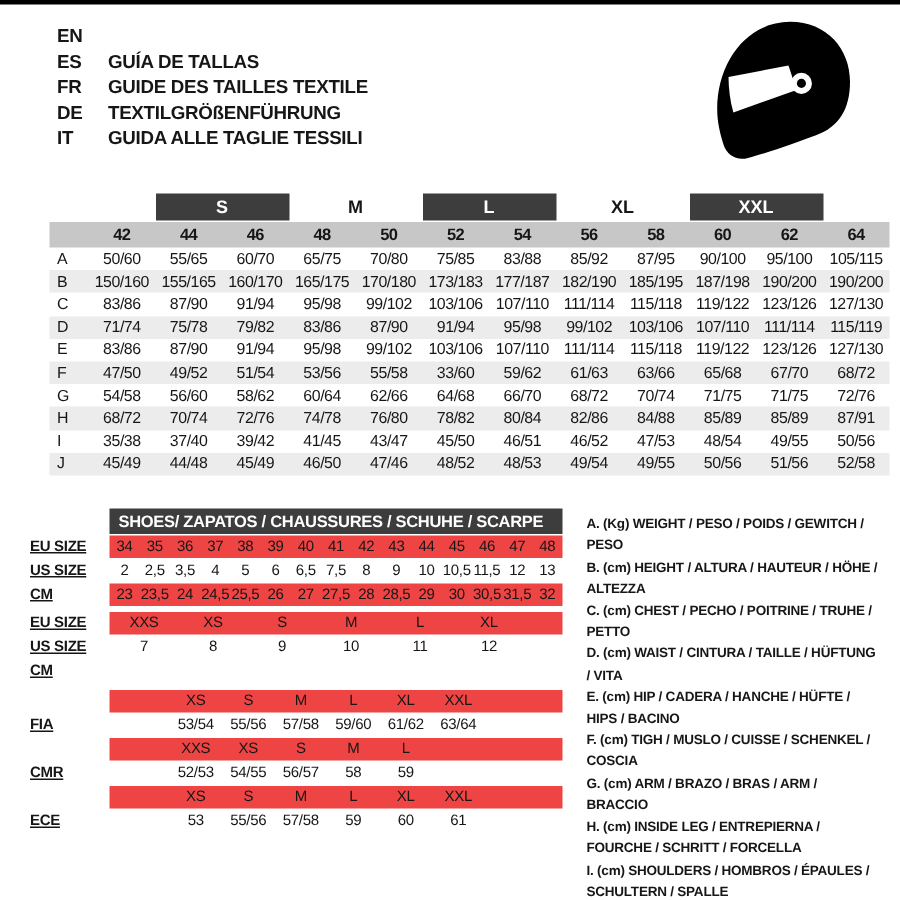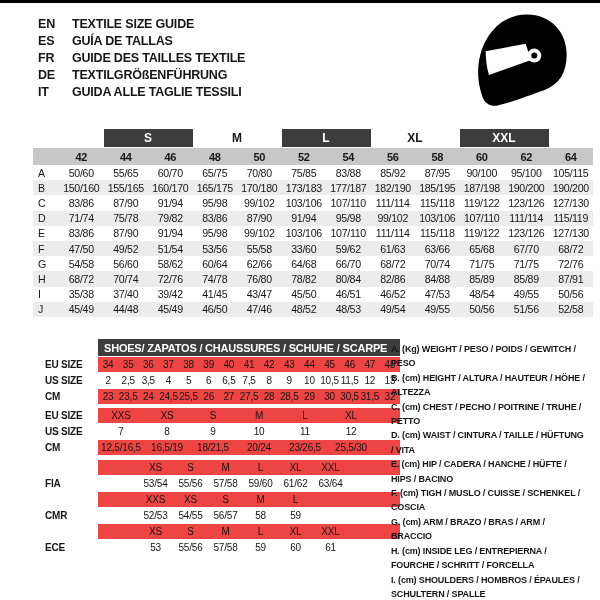--- a/index.html
+++ b/index.html
@@ -20,27 +20,27 @@
   .span2{grid-column:span 2;}
   .size-bar{grid-column:span 2;display:flex;align-items:center;justify-content:center;font-weight:bold;font-size:12px;letter-spacing:0;}
   .size-bar.dark{background:#3d3d3d;color:#fff;}
   .num-row{background:#c7c7c7;height:17px;align-items:center;font-weight:bold;font-size:11px;}
   .ccell{text-align:center;}
   .trow{height:15.2px;align-items:center;}
   .trows .trow:nth-child(even){background:#ececec;}
   .letter{padding-left:5px;}
 
   
-  .bottom{position:absolute;left:45px;top:336px;width:360px;font-size:10px;letter-spacing:-0.2px;}
+  .bottom{position:absolute;left:20px;top:336px;width:360px;font-size:10px;letter-spacing:-0.2px;}
   .sec-bar{margin-left:53px;height:17px;background:#3d3d3d;color:#fff;display:flex;align-items:center;
            padding-left:6px;box-sizing:border-box;font-weight:bold;font-size:11px;letter-spacing:-0.2px;}
   .sec-bar.w-full{width:302px;}
   .sec-bar.w-helmet{width:200px;}
   .brow{display:flex;align-items:stretch;height:15px;margin-top:1px;}
-  .blabel{width:53px;font-weight:bold;font-size:10px;display:flex;align-items:center;}
+  .blabel{width:53px;font-weight:bold;font-size:10px;display:flex;align-items:center;text-decoration:underline;}
   .bcells{width:302px;display:grid;align-items:center;text-align:center;}
   .cells15{grid-template-columns:repeat(15,1fr);}
   .cells6{grid-template-columns:repeat(6,46px) 1fr;}
   .cellsH{grid-template-columns:40px repeat(6,35px) 1fr;}
   .brow.band .bcells{background:#ef4444;}
   .unit-cell{text-align:left;padding-left:3px;}
   .gap-sm{height:3px;}
   .gap-md{height:4px;}
 
   
@@ -51,21 +51,20 @@
 <body>
 
 <div class="sheet">
 
   <div class="langs">
     <div class="flat">
       
     
         <div class="lang-row">
           <span class="lang-code">EN</span>
-          <span class="lang-title">TEXTILE SIZE GUIDE</span>
         </div>
       
         <div class="lang-row">
           <span class="lang-code">ES</span>
           <span class="lang-title">GUÍA DE TALLAS</span>
         </div>
       
         <div class="lang-row">
           <span class="lang-code">FR</span>
           <span class="lang-title">GUIDE DES TAILLES TEXTILE</span>
@@ -570,29 +569,20 @@
             <span>8</span>
             <span>9</span>
             <span>10</span>
             <span>11</span>
             <span>12</span>
           </div>
         </div>
       
         <div class="brow band">
           <span class="blabel">CM</span>
-          <div class="bcells cells6">
-
-          <span>12,5/16,5</span>
-            <span>16,5/19</span>
-            <span>18/21,5</span>
-            <span>20/24</span>
-            <span>23/26,5</span>
-            <span>25,5/30</span>
-          </div>
         </div>
       </div>
 
     <div class="gap-md"></div>
 
     
     <div class="flat">
       
     
         <div class="brow band">

